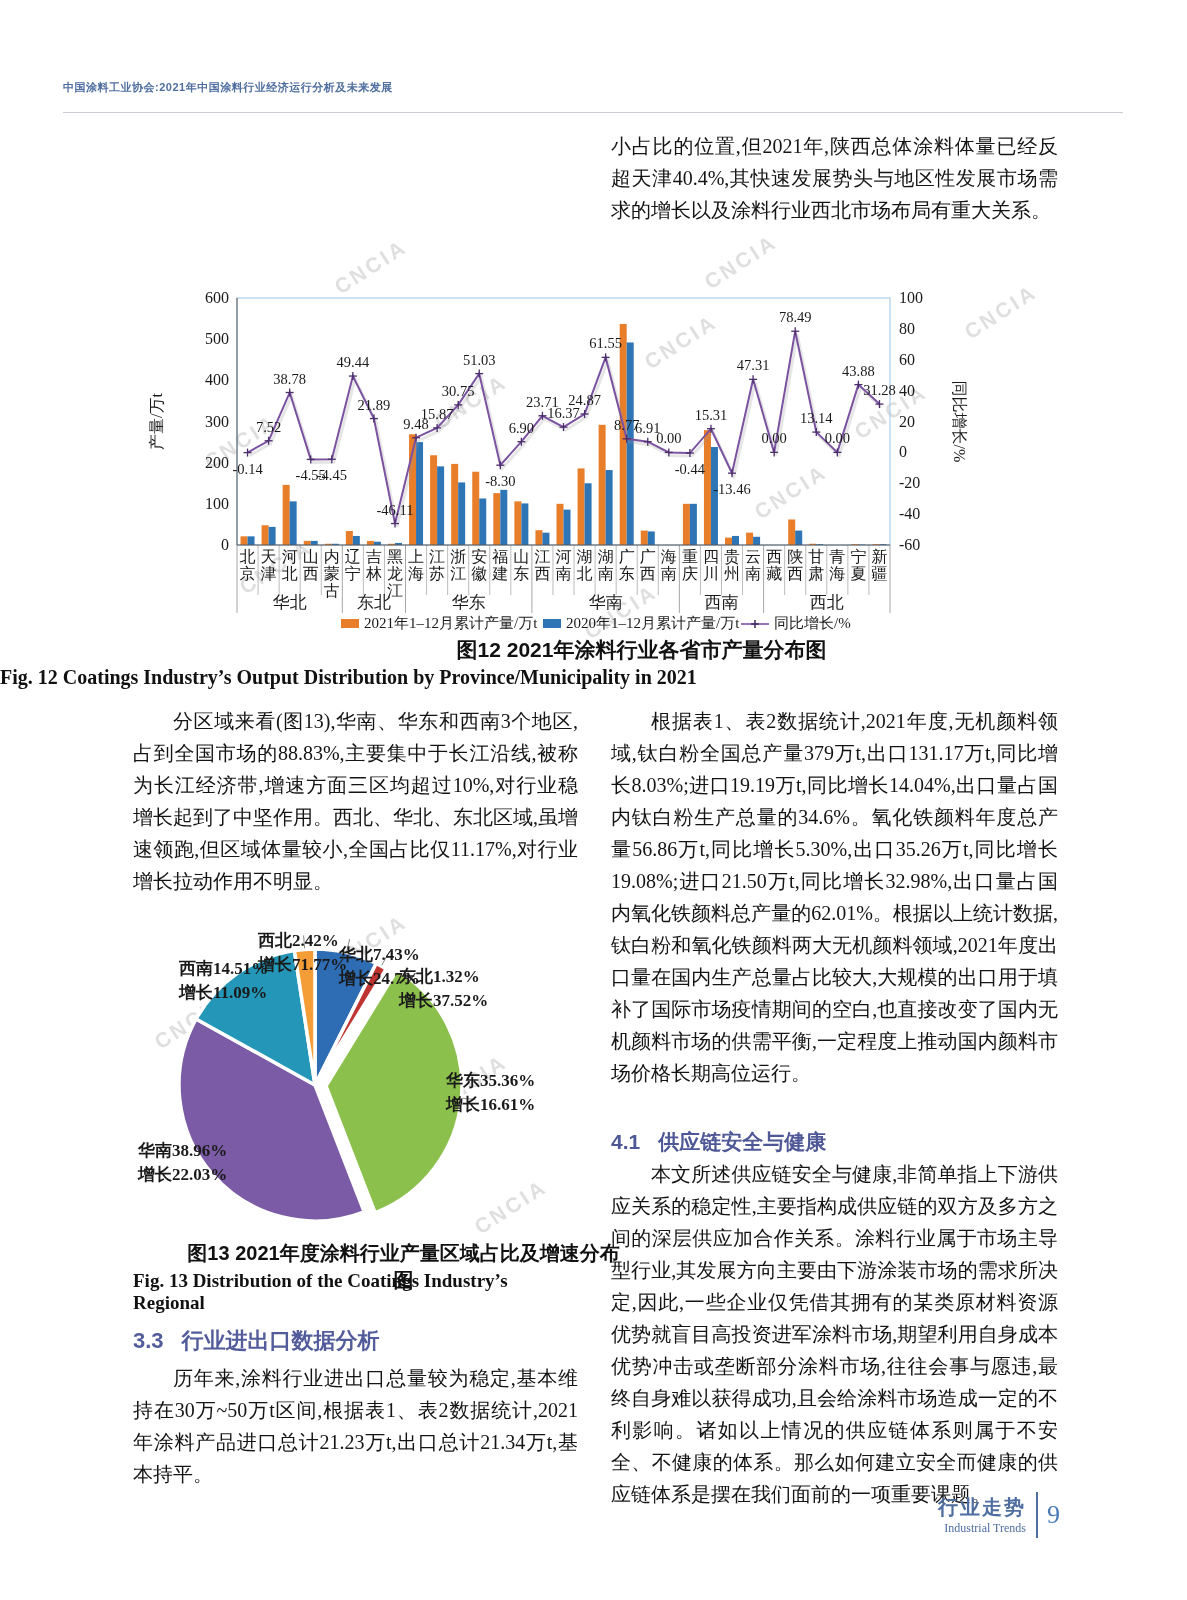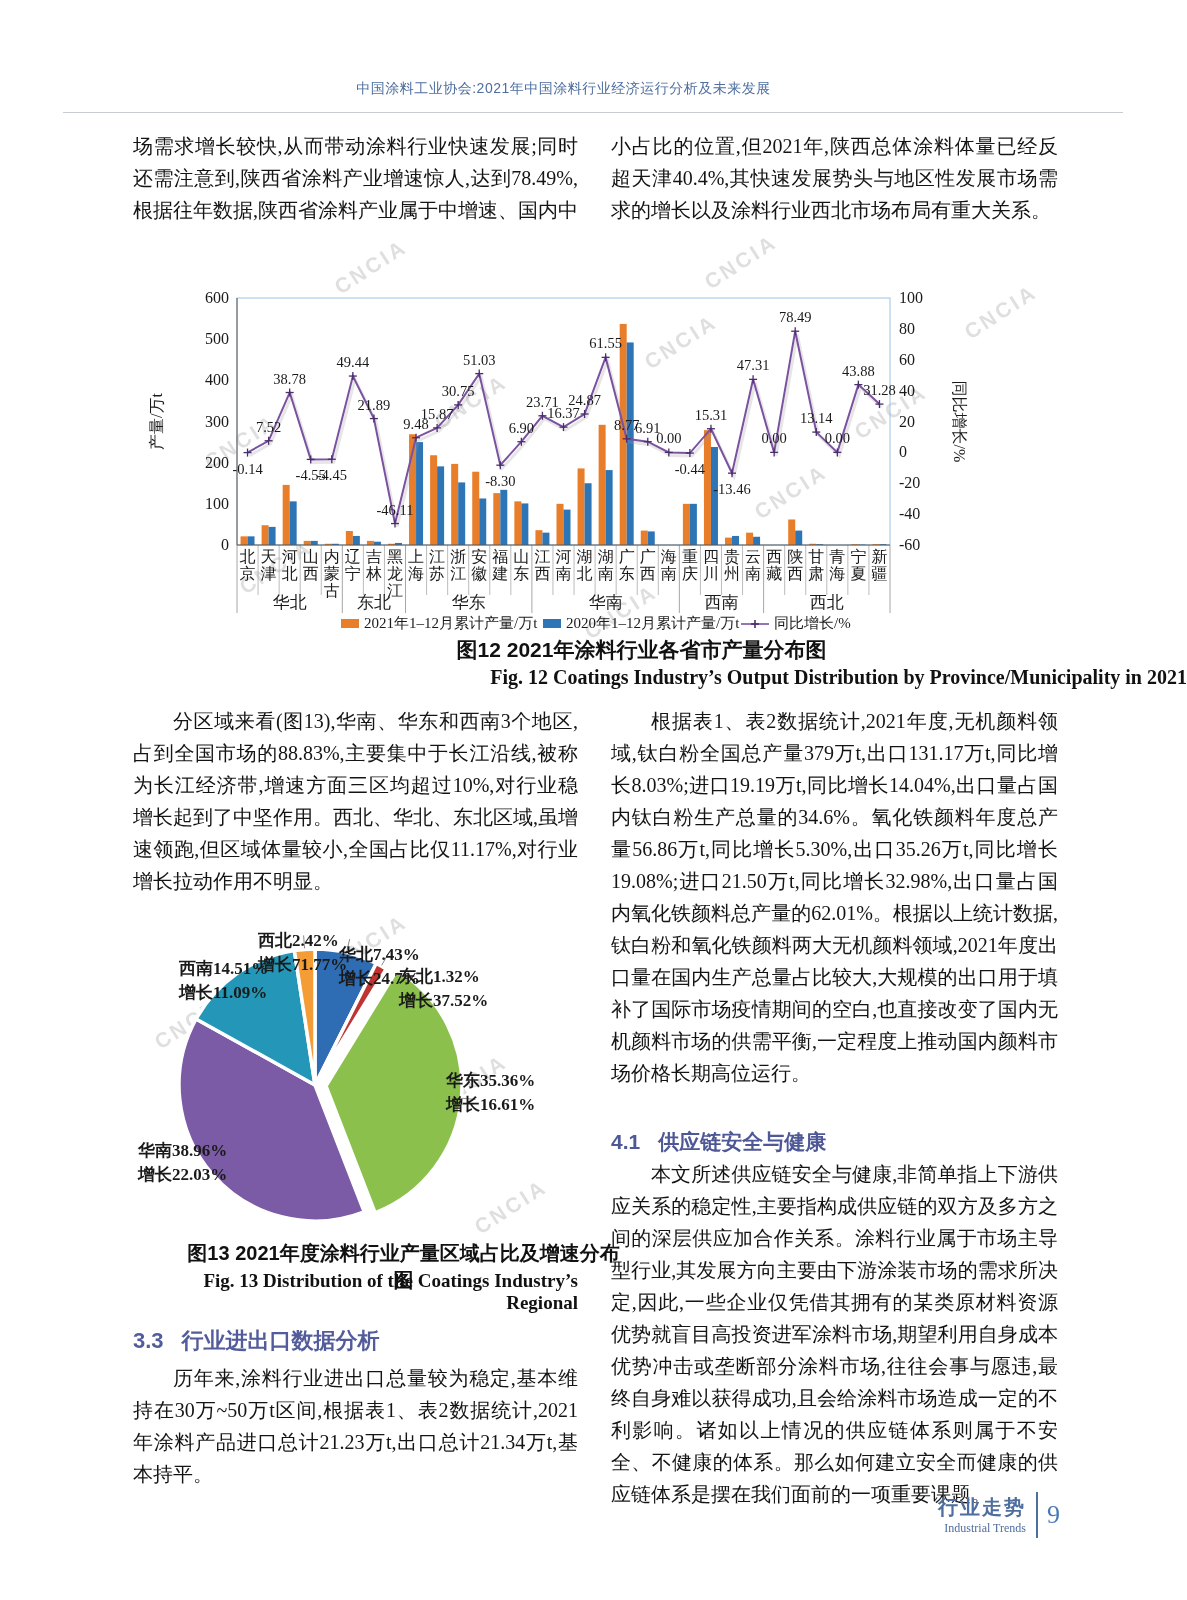--- a/index.html
+++ b/index.html
@@ -1,20 +1,20 @@
 <!DOCTYPE html>
 <html><head>
 <meta charset="utf-8">
 <style>
   html,body{margin:0;padding:0;background:#e8e8e8;}
   .page{position:relative;width:1187px;height:1600px;background:#ffffff;margin:0 auto;
         overflow:hidden;font-family:"Liberation Serif",serif;color:#1a1a1a;}
   
-  .hdr-title{position:absolute;top:80px;left:63px;width:1001px;text-align:center;
-             font-family:"Liberation Sans",sans-serif;font-weight:normal;font-size:14px;
+  .hdr-title{position:absolute;top:80px;left:63px;width:1001px;text-align:left;
+             font-family:"Liberation Sans",sans-serif;font-weight:bold;font-size:11px;
              color:#4e6e9f;letter-spacing:.5px;}
   .hdr-rule{position:absolute;top:112px;left:63px;width:1060px;height:0;
             border-top:1px solid #c9ccd2;}
   
   .coltext{position:absolute;font-size:20px;line-height:32px;text-align:justify;color:#141414;}
   .ind{text-indent:2em;}
   #p1l{left:133px;top:130px;width:445px;}
   #p1r{left:611px;top:130px;width:447px;}
   #p2l{left:133px;top:705px;width:445px;}
   #p2r{left:611px;top:705px;width:447px;}
@@ -25,21 +25,21 @@
   .fig12 text{fill:#1a1a1a;font-family:"Liberation Serif",serif;}
   .fig12 .tick{font-size:16px;}
   .fig12 .cat{font-size:16px;}
   .fig12 .region{font-size:17px;}
   .fig12 .dlabel{font-size:14.5px;}
   .fig12 .lgd{font-size:15px;}
   .fig12 .atitle{font-size:16px;}
   
   .capcn{position:absolute;width:445px;text-align:center;font-family:"Liberation Sans",sans-serif;
          font-weight:bold;font-size:20px;color:#111;padding-left:48px;}
-  .capen{position:absolute;width:445px;text-align:right;font-family:"Liberation Serif",serif;
+  .capen{position:absolute;width:445px;text-align:left;font-family:"Liberation Serif",serif;
          font-weight:bold;font-size:19px;color:#111;}
   #cap12cn{left:0;top:636px;width:1187px;font-size:21px;}
   #cap12en{left:0;top:666px;width:1187px;font-size:20px;}
   #cap13cn{left:133px;top:1240px;}
   #cap13en1{left:133px;top:1270px;}
   #cap13en2{left:133px;top:1297px;}
   
   .fig13-wrap{position:absolute;left:133px;top:903px;width:445px;height:334px;}
   .pie-svg{position:absolute;left:-10px;top:-10px;}
   .plabel{position:absolute;font-size:17px;line-height:24px;font-weight:600;color:#1a1a1a;
@@ -88,21 +88,20 @@
   <span class="wm" style="left:580px;top:600px">CNCIA</span>
   <span class="wm" style="left:330px;top:930px">CNCIA</span>
   <span class="wm" style="left:430px;top:1070px">CNCIA</span>
   <span class="wm" style="left:150px;top:1010px">CNCIA</span>
   <span class="wm" style="left:230px;top:1160px">CNCIA</span>
   <span class="wm" style="left:470px;top:1195px">CNCIA</span>
 
   <div class="hdr-title">中国涂料工业协会:2021年中国涂料行业经济运行分析及未来发展</div>
   <div class="hdr-rule"></div>
 
-  <div class="coltext" id="p1l">场需求增长较快,从而带动涂料行业快速发展;同时还需注意到,陕西省涂料产业增速惊人,达到78.49%,根据往年数据,陕西省涂料产业属于中增速、国内中</div>
   <div class="coltext" id="p1r">小占比的位置,但2021年,陕西总体涂料体量已经反超天津40.4%,其快速发展势头与地区性发展市场需求的增长以及涂料行业西北市场布局有重大关系。</div>
 
   <svg class="fig12" id="comboChart" viewBox="0 0 920 384">
       <rect x="97" y="50" width="653" height="247" fill="none" stroke="#9dc3e6" stroke-width="1"></rect>
       <text x="89" y="302" text-anchor="end" class="tick">0</text>
       <text x="89" y="260.83333333333337" text-anchor="end" class="tick">100</text>
       <text x="89" y="219.66666666666669" text-anchor="end" class="tick">200</text>
       <text x="89" y="178.5" text-anchor="end" class="tick">300</text>
       <text x="89" y="137.33333333333334" text-anchor="end" class="tick">400</text>
       <text x="89" y="96.16666666666666" text-anchor="end" class="tick">500</text>

